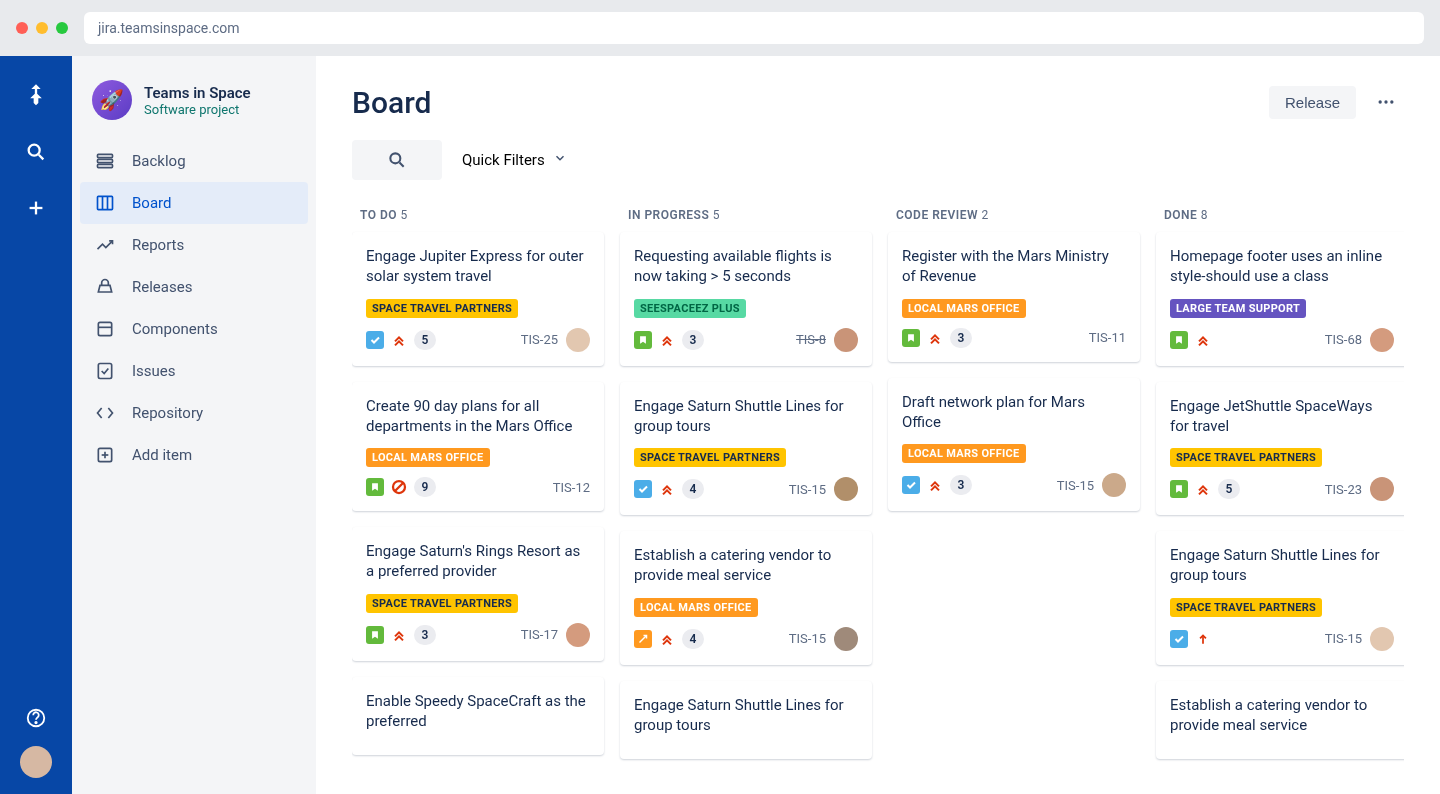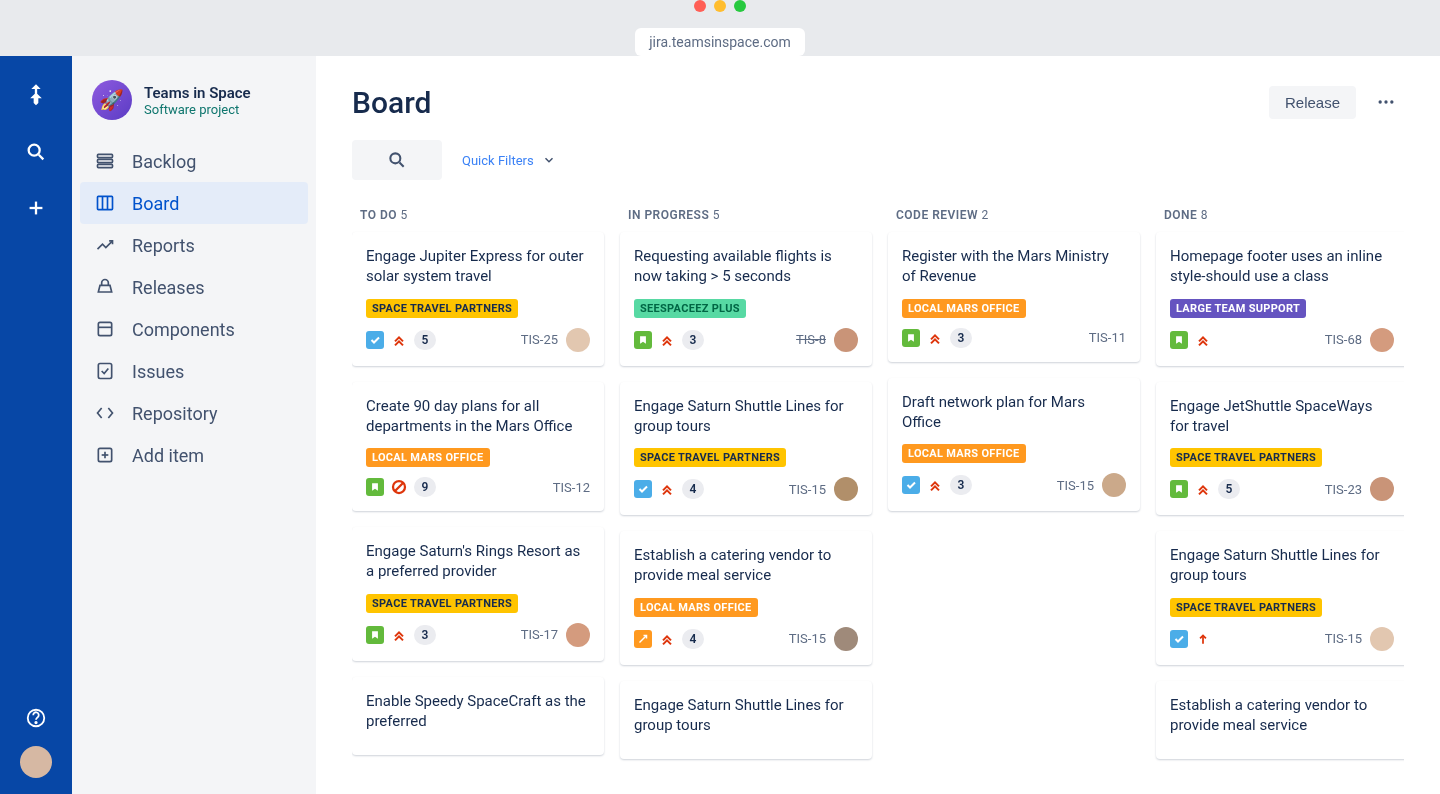--- a/index.html
+++ b/index.html
@@ -1,51 +1,51 @@
 <!DOCTYPE html>
 <html><head>
 <meta charset="utf-8">
 <style>
 * { box-sizing: border-box; margin: 0; padding: 0; }
 body { font-family: -apple-system, BlinkMacSystemFont, "Segoe UI", Roboto, sans-serif; background: #f4f5f7; overflow: hidden; }
 
-.browser-chrome { height: 56px; background: #e8eaed; display: flex; align-items: center; padding: 0 16px; gap: 16px; flex-direction: column; }
+.browser-chrome { height: 56px; background: #e8eaed; display: flex; align-items: center; padding: 0 16px; gap: 16px; }
 .traffic-lights { display: flex; gap: 8px; }
 .tl { width: 12px; height: 12px; border-radius: 50%; }
 .tl.red { background: #ff5f56; }
 .tl.yellow { background: #ffbd2e; }
 .tl.green { background: #27c93f; }
 .url-bar { flex: 1; background: #fff; border-radius: 6px; height: 32px; display: flex; align-items: center; padding: 0 14px; color: #5e6c84; font-size: 14px; }
 
 .app { display: flex; height: 738px; }
 
 .rail { width: 72px; background: #0747a6; display: flex; flex-direction: column; align-items: center; padding-top: 24px; gap: 24px; position: relative; }
 .rail-icon { width: 32px; height: 32px; display: flex; align-items: center; justify-content: center; color: #fff; cursor: pointer; }
 .rail-bottom { position: absolute; bottom: 16px; display: flex; flex-direction: column; align-items: center; gap: 12px; }
 .rail-avatar { width: 32px; height: 32px; border-radius: 50%; background: #d6b8a3; overflow: hidden; }
 
 .sidebar { width: 244px; background: #f4f5f7; padding: 24px 8px; }
 .project-header { display: flex; align-items: center; gap: 12px; padding: 0 12px 20px; }
 .project-avatar { width: 40px; height: 40px; border-radius: 50%; background: linear-gradient(135deg, #8e5adf, #5b3cc4); display: flex; align-items: center; justify-content: center; font-size: 20px; }
 .project-title { font-size: 15px; font-weight: 600; color: #172b4d; }
 .project-sub { font-size: 13px; color: #0f766e; }
-.nav-item { display: flex; align-items: center; gap: 16px; padding: 10px 14px; border-radius: 4px; color: #42526e; font-size: 18px; cursor: pointer; }
+.nav-item { display: flex; align-items: center; gap: 16px; padding: 10px 14px; border-radius: 4px; color: #42526e; font-size: 15px; cursor: pointer; }
 .nav-item.active { background: #e4ecf9; color: #0052cc; }
 .nav-icon { width: 22px; height: 22px; display: flex; align-items: center; justify-content: center; }
 
 .main { flex: 1; background: #fff; padding: 28px 36px 0; overflow: hidden; display: flex; flex-direction: column; }
 .main-header { display: flex; align-items: center; justify-content: space-between; margin-bottom: 20px; }
 .page-title { font-size: 30px; font-weight: 500; color: #172b4d; }
 .header-actions { display: flex; align-items: center; gap: 12px; }
 .release-btn { background: #f4f5f7; border: none; padding: 8px 16px; border-radius: 4px; font-size: 15px; color: #42526e; cursor: pointer; }
 .more-btn { width: 36px; height: 36px; display: flex; align-items: center; justify-content: center; cursor: pointer; color: #42526e; }
 
 .filters { display: flex; align-items: center; gap: 20px; margin-bottom: 18px; }
 .search-box { width: 90px; height: 40px; background: #f4f5f7; border-radius: 4px; display: flex; align-items: center; justify-content: center; color: #42526e; }
-.quick-filters { display: flex; align-items: flex-start; gap: 8px; font-size: 13px; color: #3b82f6; cursor: pointer; }
+.quick-filters { display: flex; align-items: flex-start; gap: 8px; font-size: 15px; color: #000000; cursor: pointer; }
 
 .board { display: flex; gap: 16px; overflow-x: auto; flex: 1; }
 .column { width: 252px; flex-shrink: 0; }
 .col-header { font-size: 12px; font-weight: 600; letter-spacing: 0.5px; color: #5e6c84; text-transform: uppercase; padding: 10px 8px; }
 .col-header .count { font-weight: 400; }
 .cards { display: flex; flex-direction: column; gap: 16px; }
 .card { background: #fff; border-radius: 4px; box-shadow: 0 1px 2px rgba(9,30,66,0.2); padding: 14px; cursor: pointer; }
 .card-title { font-size: 15px; color: #172b4d; line-height: 1.35; margin-bottom: 10px; }
 .tag { display: inline-block; font-size: 11px; font-weight: 700; padding: 3px 6px; border-radius: 3px; letter-spacing: 0.3px; margin-bottom: 10px; }
 .card-footer { display: flex; align-items: center; justify-content: space-between; }

